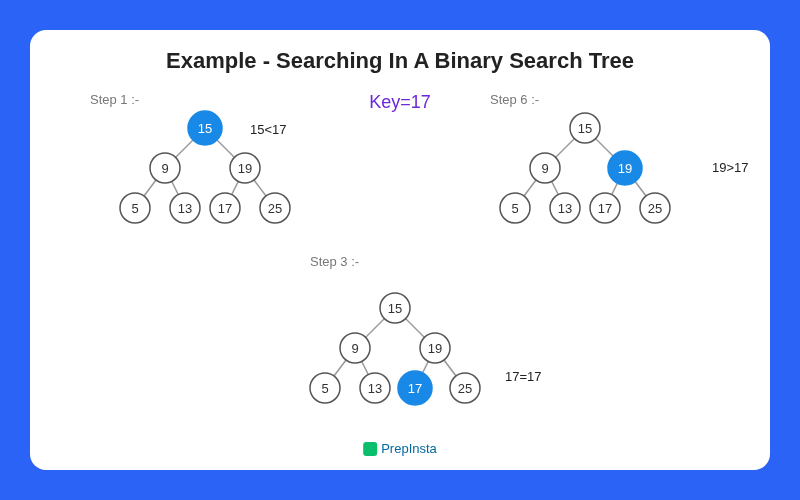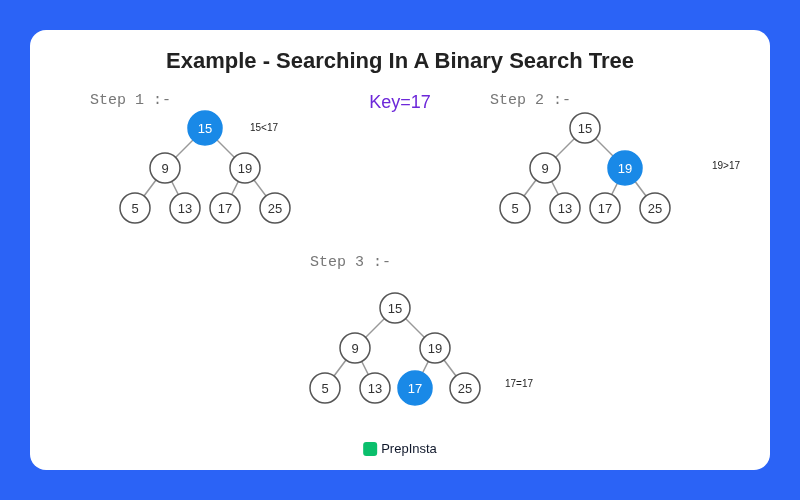--- a/index.html
+++ b/index.html
@@ -29,27 +29,26 @@
     }
     .key {
       position: absolute;
       top: 62px;
       left: 50%;
       transform: translateX(-50%);
       font-size: 18px;
       color: #6d28d9;
     }
     .step-label {
-      font-size: 15px;
+      font-size: 13px;
       color: #777;
       position: absolute;
-      font-family: Liberation Mono, monospace;
     }
     .comparison {
-      font-size: 10px;
+      font-size: 13px;
       color: #222;
       position: absolute;
     }
     .tree {
       position: absolute;
     }
     svg { overflow: visible; }
     .node-circle {
       fill: #fff;
       stroke: #555;
@@ -73,21 +72,21 @@
     }
     .logo {
       position: absolute;
       bottom: 14px;
       left: 50%;
       transform: translateX(-50%);
       display: flex;
       align-items: center;
       gap: 4px;
       font-size: 13px;
-      color: #0f172a;
+      color: #0369a1;
       margin-top: 28px;
     }
     .logo-icon {
       width: 14px;
       height: 14px;
       background: #0abf6c;
       border-radius: 3px;
       display: inline-block;
     }
   </style>
@@ -116,21 +115,21 @@
     <circle class="node-circle" cx="35" cy="100" r="15"></circle>
       <text class="node-text" x="35" y="100">5</text>
     <circle class="node-circle" cx="85" cy="100" r="15"></circle>
       <text class="node-text" x="85" y="100">13</text>
     <circle class="node-circle" cx="125" cy="100" r="15"></circle>
       <text class="node-text" x="125" y="100">17</text>
     <circle class="node-circle" cx="175" cy="100" r="15"></circle>
       <text class="node-text" x="175" y="100">25</text>
   </svg>
 
-  <div class="step-label" style="top:62px; left:460px">Step 2 :-</div>
+  <div class="step-label" style="top:62px; left:460px">Step 6 :-</div>
   <div class="comparison" style="top:130px; left:682px">19&gt;17</div>
   <svg class="tree" style="top:78px; left:450px" width="210" height="130">
     <line class="edge" x1="105" y1="20" x2="65" y2="60"></line>
     <line class="edge" x1="105" y1="20" x2="145" y2="60"></line>
     <line class="edge" x1="65" y1="60" x2="35" y2="100"></line>
     <line class="edge" x1="65" y1="60" x2="85" y2="100"></line>
     <line class="edge" x1="145" y1="60" x2="125" y2="100"></line>
     <line class="edge" x1="145" y1="60" x2="175" y2="100"></line>
     <circle class="node-circle" cx="105" cy="20" r="15"></circle>
       <text class="node-text" x="105" y="20">15</text>
@@ -142,21 +141,21 @@
       <text class="node-text" x="35" y="100">5</text>
     <circle class="node-circle" cx="85" cy="100" r="15"></circle>
       <text class="node-text" x="85" y="100">13</text>
     <circle class="node-circle" cx="125" cy="100" r="15"></circle>
       <text class="node-text" x="125" y="100">17</text>
     <circle class="node-circle" cx="175" cy="100" r="15"></circle>
       <text class="node-text" x="175" y="100">25</text>
   </svg>
 
   <div class="step-label" style="top:224px; left:280px">Step 3 :-</div>
-  <div class="comparison" style="top:348px; left:475px">17=17</div>
+  <div class="comparison" style="top:339px; left:475px">17=17</div>
   <svg class="tree" style="top:258px; left:260px" width="210" height="130">
     <line class="edge" x1="105" y1="20" x2="65" y2="60"></line>
     <line class="edge" x1="105" y1="20" x2="145" y2="60"></line>
     <line class="edge" x1="65" y1="60" x2="35" y2="100"></line>
     <line class="edge" x1="65" y1="60" x2="85" y2="100"></line>
     <line class="edge" x1="145" y1="60" x2="125" y2="100"></line>
     <line class="edge" x1="145" y1="60" x2="175" y2="100"></line>
     <circle class="node-circle" cx="105" cy="20" r="15"></circle>
       <text class="node-text" x="105" y="20">15</text>
     <circle class="node-circle" cx="65" cy="60" r="15"></circle>

